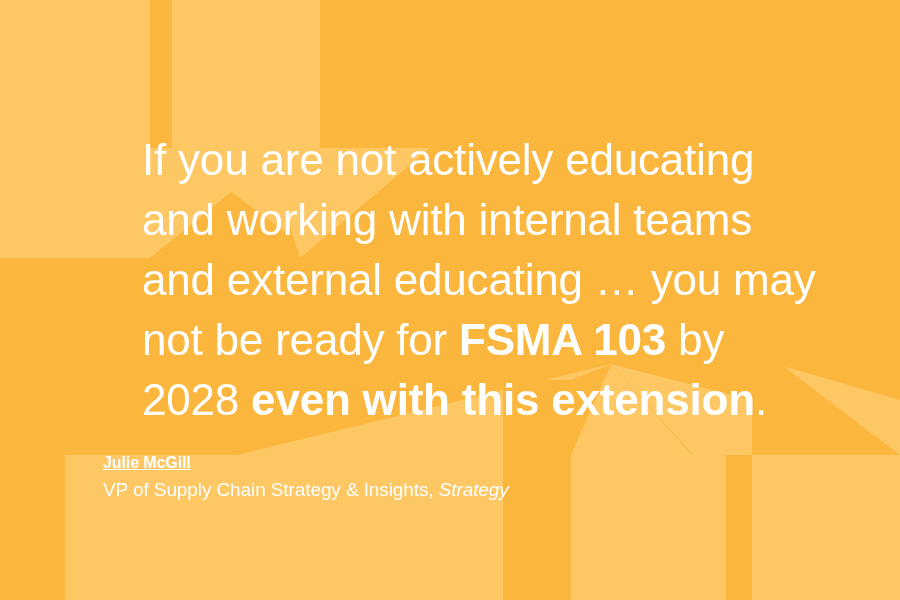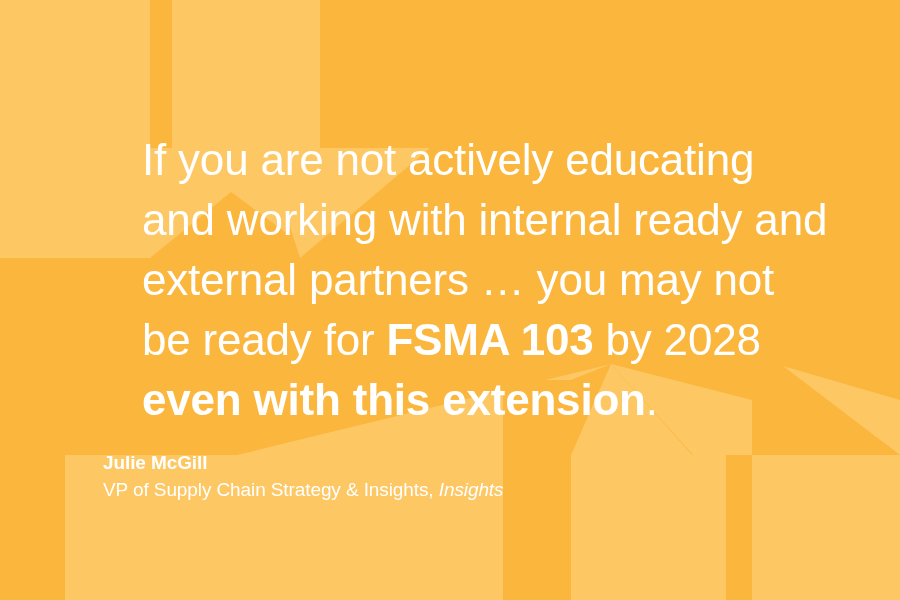--- a/index.html
+++ b/index.html
@@ -56,25 +56,26 @@
   }
 
   #attribution {
     position: absolute;
     left: 103px;
     top: 450px;
     width: 700px;
     color: #ffffff;
   }
   #author-name {
-    font-size: 19px;
+    font-size: 16px;
     font-weight: 700;
     line-height: 26px;
     letter-spacing: -0.1px;
     display: block;
+    text-decoration: underline;
   }
   #author-title-line {
     font-size: 19px;
     font-weight: 400;
     line-height: 28px;
     letter-spacing: -0.1px;
     display: block;
     white-space: nowrap;
   }
   #author-company {
@@ -101,24 +102,24 @@
     <rect x="726" y="400" width="26" height="200" fill="#fbb63d"></rect>
 
     <path d="M611,364 L571,455 L571,380 Z" fill="#fbb63d"></path>
     <path d="M783,366 L752,455 L752,400 Z" fill="#fbb63d"></path>
     <path d="M611,364 L693,455 L752,455 L752,400 Z" fill="#fdc763"></path>
     <path d="M783,366 L900,455 L900,400 Z" fill="#fdc763"></path>
   </svg>
 
   <div class="content">
 
-    <blockquote id="quote-text" style="color: rgb(255, 255, 255);"><span>If you are not actively educating and working with internal ready and external partners … you may not be ready for </span><span class="strong">FSMA 103</span><span> by 2028 </span><span class="strong">even with this extension</span><span>.</span></blockquote>
+    <blockquote id="quote-text" style="color: rgb(255, 255, 255);"><span>If you are not actively educating and working with internal teams and external educating … you may not be ready for </span><span class="strong">FSMA 103</span><span> by 2028 </span><span class="strong">even with this extension</span><span>.</span></blockquote>
 
     <div id="attribution" style="color: rgb(255, 255, 255);">
       <span id="author-name">Julie McGill</span>
       <span id="author-title-line">
         <span>VP of Supply Chain Strategy &amp; Insights,</span>
-        <span id="author-company">Insights</span>
+        <span id="author-company">Strategy</span>
       </span>
     </div>
 
   </div>
 </div>
 
 </body></html>

